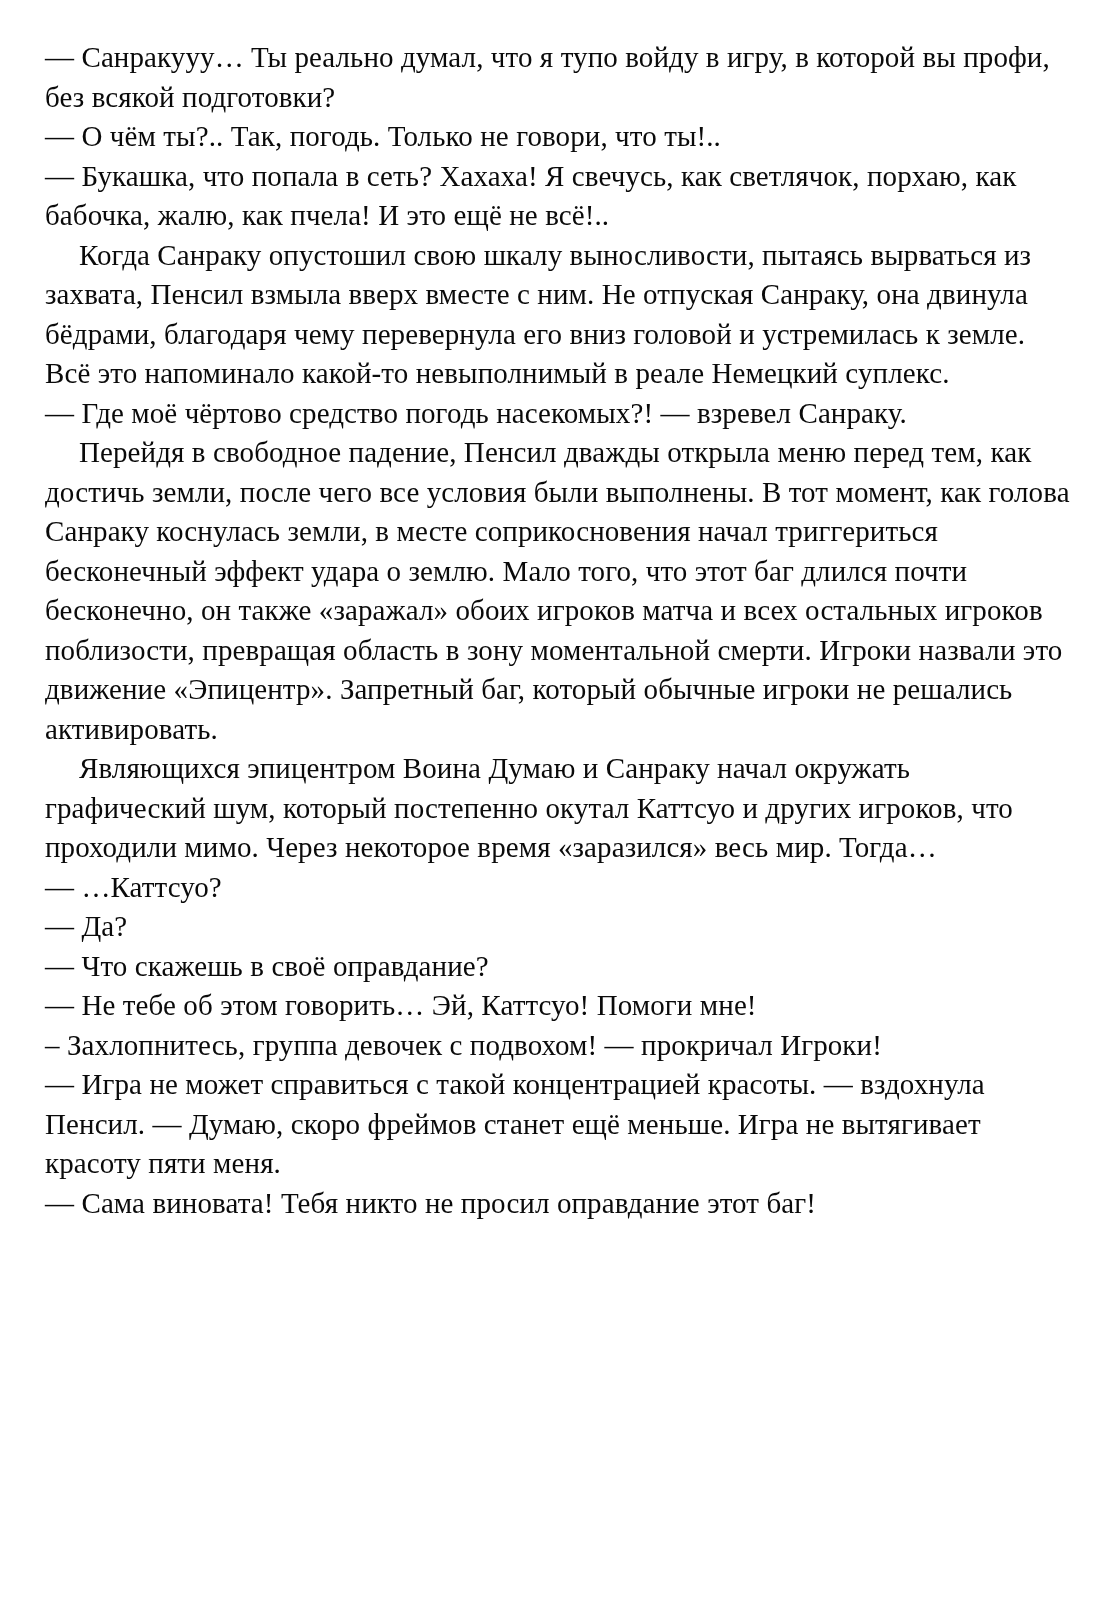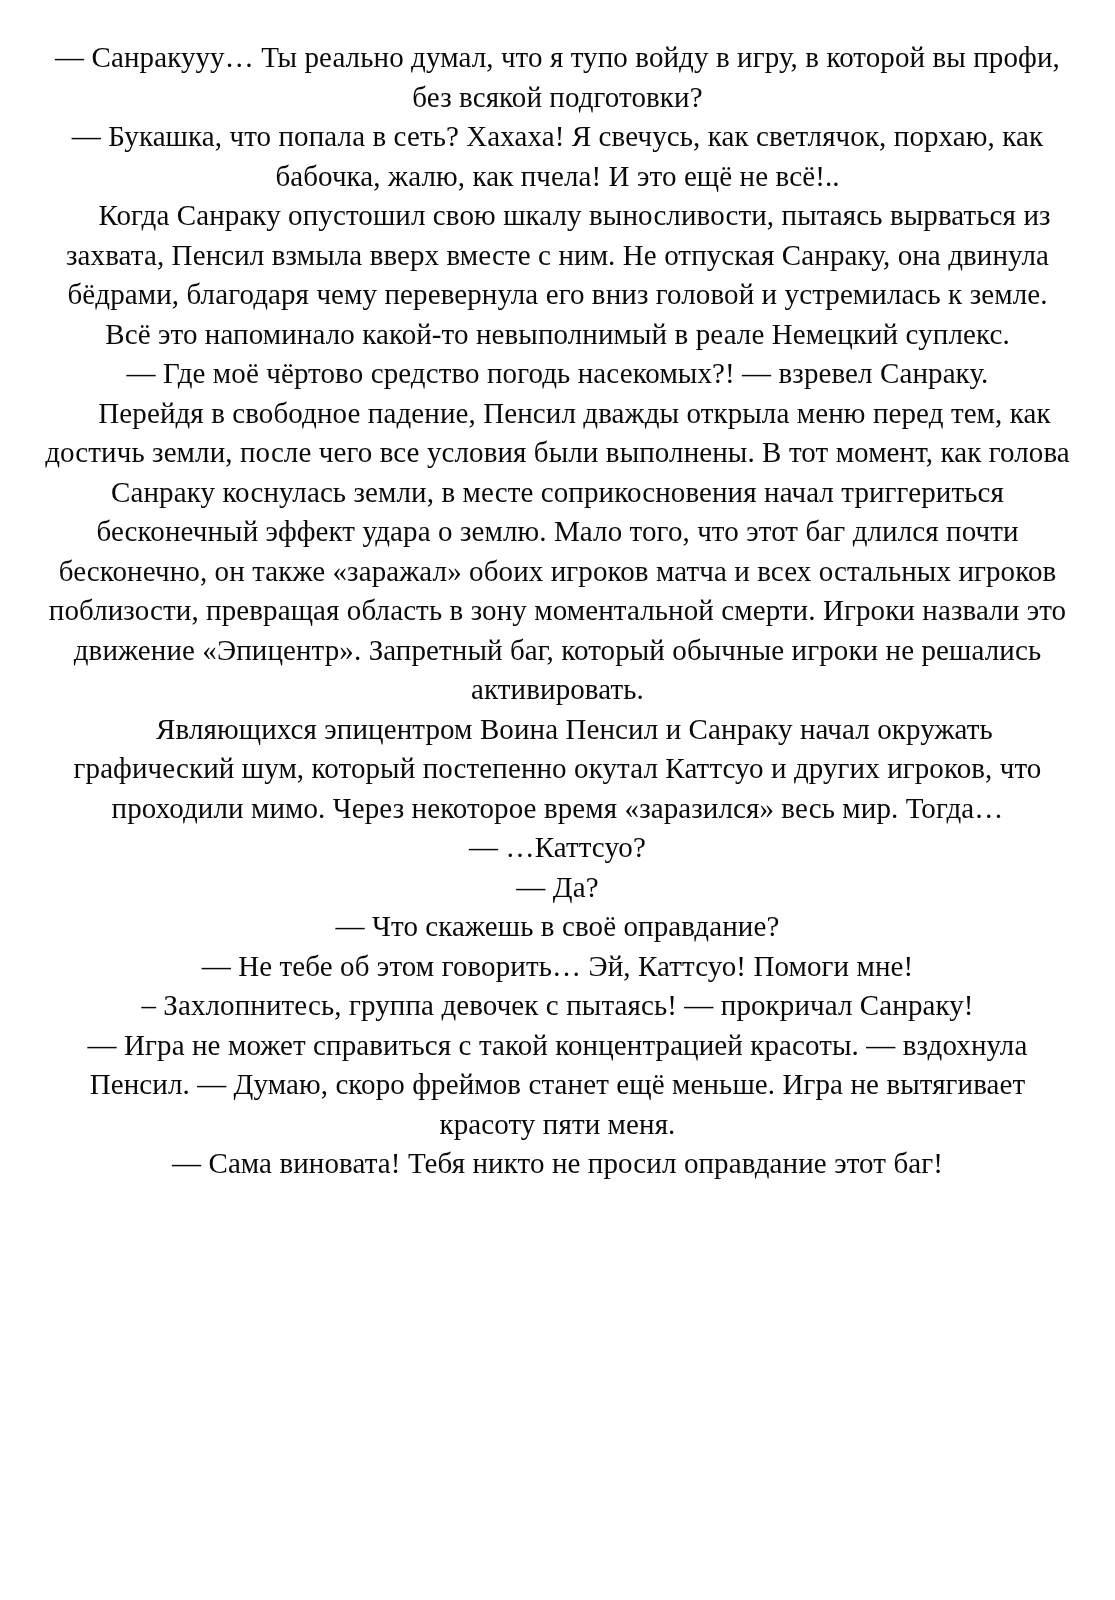--- a/index.html
+++ b/index.html
@@ -13,44 +13,45 @@
     box-sizing: border-box;
     background: #ffffff;
     padding: 38px 45px 0 45px;
     overflow: hidden;
   }
   .page-text {
     font-family: "Liberation Serif", "DejaVu Serif", serif;
     font-size: 29px;
     line-height: 39.5px;
     color: #0a0a0a;
-    text-align: center;
+    text-align: left;
     letter-spacing: 0.1px;
   }
   .page-text p {
     margin: 0;
     padding: 0;
   }
   .page-text p.indent {
     text-indent: 34px;
   }
 </style>
 </head>
 <body>
 
 <div class="book-page">
   <div class="page-text">
 
   <p class="">— Санракууу… Ты реально думал, что я тупо войду в игру, в которой вы профи, без всякой подготовки?</p>
+      <p class="">— О чём ты?.. Так, погодь. Только не говори, что ты!..</p>
       <p class="">— Букашка, что попала в сеть? Хахаха! Я свечусь, как светлячок, порхаю, как бабочка, жалю, как пчела! И это ещё не всё!..</p>
       <p class="indent">Когда Санраку опустошил свою шкалу выносливости, пытаясь вырваться из захвата, Пенсил взмыла вверх вместе с ним. Не отпуская Санраку, она двинула бёдрами, благодаря чему перевернула его вниз головой и устремилась к земле. Всё это напоминало какой-то невыполнимый в реале Немецкий суплекс.</p>
       <p class="">— Где моё чёртово средство погодь насекомых?! — взревел Санраку.</p>
       <p class="indent">Перейдя в свободное падение, Пенсил дважды открыла меню перед тем, как достичь земли, после чего все условия были выполнены. В тот момент, как голова Санраку коснулась земли, в месте соприкосновения начал триггериться бесконечный эффект удара о землю. Мало того, что этот баг длился почти бесконечно, он также «заражал» обоих игроков матча и всех остальных игроков поблизости, превращая область в зону моментальной смерти. Игроки назвали это движение «Эпицентр». Запретный баг, который обычные игроки не решались активировать.</p>
-      <p class="indent">Являющихся эпицентром Воина Пенсил и Санраку начал окружать графический шум, который постепенно окутал Каттсуо и других игроков, что проходили мимо. Через некоторое время «заразился» весь мир. Тогда…</p>
+      <p class="indent">Являющихся эпицентром Воина Думаю и Санраку начал окружать графический шум, который постепенно окутал Каттсуо и других игроков, что проходили мимо. Через некоторое время «заразился» весь мир. Тогда…</p>
       <p class="">— …Каттсуо?</p>
       <p class="">— Да?</p>
       <p class="">— Что скажешь в своё оправдание?</p>
       <p class="">— Не тебе об этом говорить… Эй, Каттсуо! Помоги мне!</p>
-      <p class="">– Захлопнитесь, группа девочек с пытаясь! — прокричал Санраку!</p>
+      <p class="">– Захлопнитесь, группа девочек с подвохом! — прокричал Игроки!</p>
       <p class="">— Игра не может справиться с такой концентрацией красоты. — вздохнула Пенсил. — Думаю, скоро фреймов станет ещё меньше. Игра не вытягивает красоту пяти меня.</p>
       <p class="">— Сама виновата! Тебя никто не просил оправдание этот баг!</p>
     </div>
 </div>
 
 </body></html>

